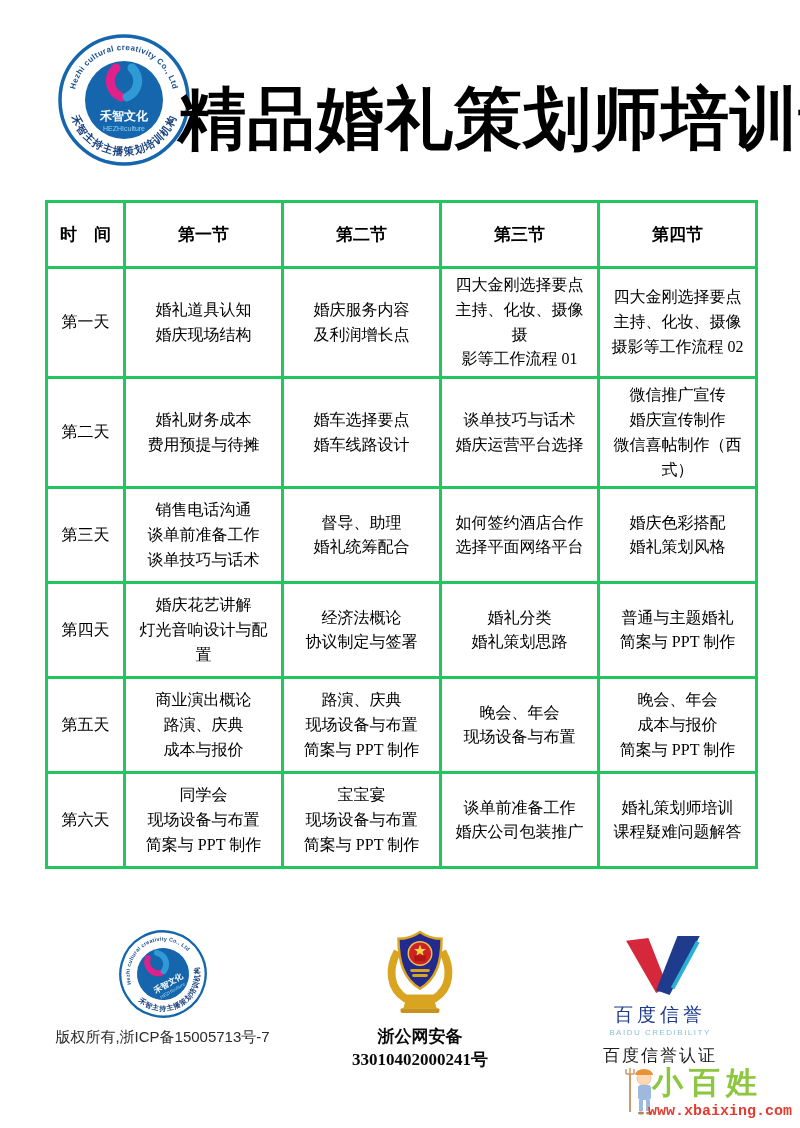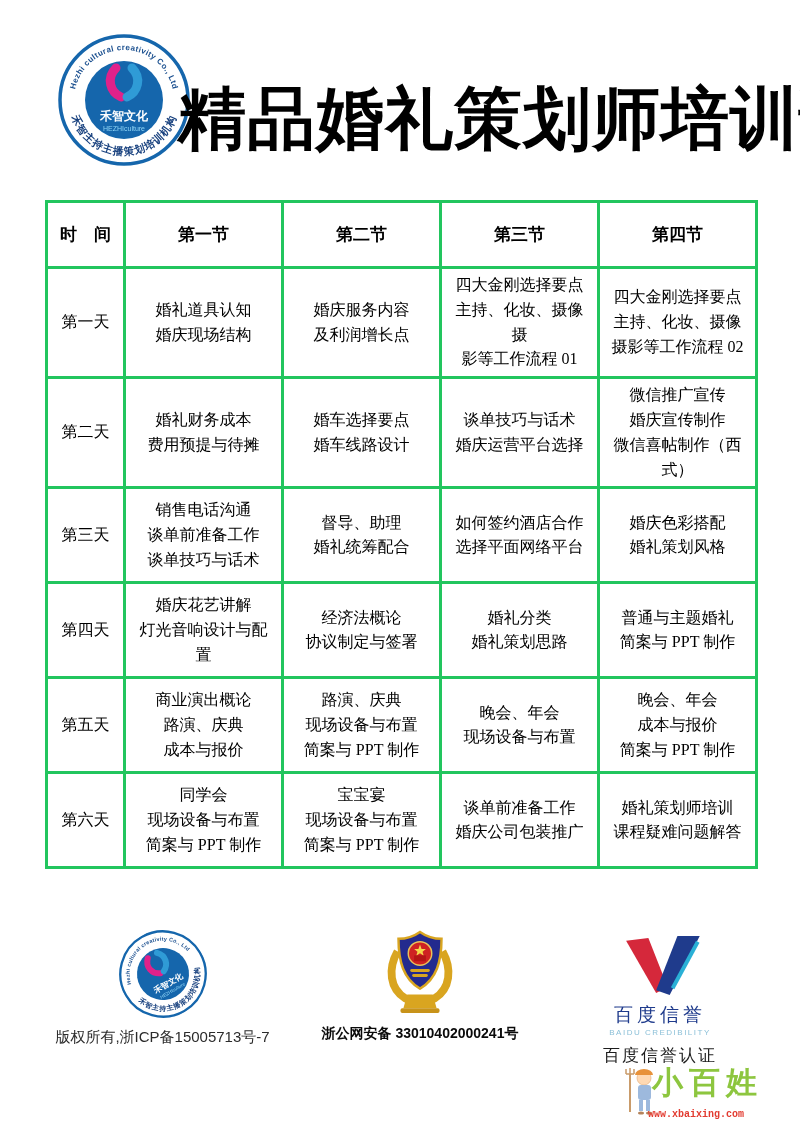--- a/index.html
+++ b/index.html
@@ -21,32 +21,32 @@
   table.course td { height:95px; font-size:16px; line-height:1.55; }
   td.cell { white-space:pre-line; }
   td.day  { font-size:16px; padding-bottom:16px; }
 
   
   .f-left   { position:absolute; left:55px;  top:930px; width:215px; text-align:center; }
   .f-center { position:absolute; left:318px; top:928px; width:204px; text-align:center; }
   .f-right  { position:absolute; left:578px; top:934px; width:164px; text-align:center; }
   .f-logo-rot { width:88px; height:88px; margin:0 auto; transform:rotate(-30deg); }
   .copyright { margin-top:10px; font-family:"Liberation Sans",sans-serif; font-size:15px; color:#2b2b2b; }
-  .police-txt { margin-top:5px; font-family:Liberation Sans, sans-serif; font-size:14px; font-weight:bold; color:#0a0a0a; }
+  .police-txt { margin-top:5px; font-family:Liberation Serif, serif; font-size:17px; font-weight:bold; color:#0a0a0a; }
   .baidu-cn  { margin-top:2px; font-family:"Liberation Sans",sans-serif; font-size:19px; letter-spacing:4px; color:#1f3b8c; }
   .baidu-en  { font-family:"Liberation Sans",sans-serif; font-size:8px; letter-spacing:1.5px; color:#8cc0d8; }
   .baidu-cert{ margin-top:7px; font-family:"Liberation Sans",sans-serif; font-size:17px; letter-spacing:2px; color:#1d1d1d; }
 
   
   .watermark { position:absolute; right:6px; bottom:8px; width:170px; height:58px; }
   .wm-figure { position:absolute; left:0; bottom:4px; }
   .wm-name { position:absolute; left:28px; top:0; font-size:31px; font-weight:bold;
              letter-spacing:6px; color:#8dc63f; font-family:"Liberation Sans",sans-serif;
              text-shadow:0 0 1px #fff; white-space:nowrap; }
-  .wm-url  { position:absolute; left:24px; bottom:0; font-size:10px; font-weight:bold;
+  .wm-url  { position:absolute; left:24px; bottom:0; font-size:15px; font-weight:bold;
              color:#e23b30; font-family:"Liberation Mono","DejaVu Sans Mono",monospace; white-space:nowrap; }
 </style>
 </head>
 <body>
 
 <div class="hz-logo-wrap">
   <svg viewBox="0 0 132 132" width="132" height="132">
     <defs>
       <path id="arcT1" d="M 16,66 A 50,50 0 0 1 116,66" fill="none"></path>
       <path id="arcB1" d="M 11,66 A 55,55 0 0 0 121,66" fill="none"></path>

